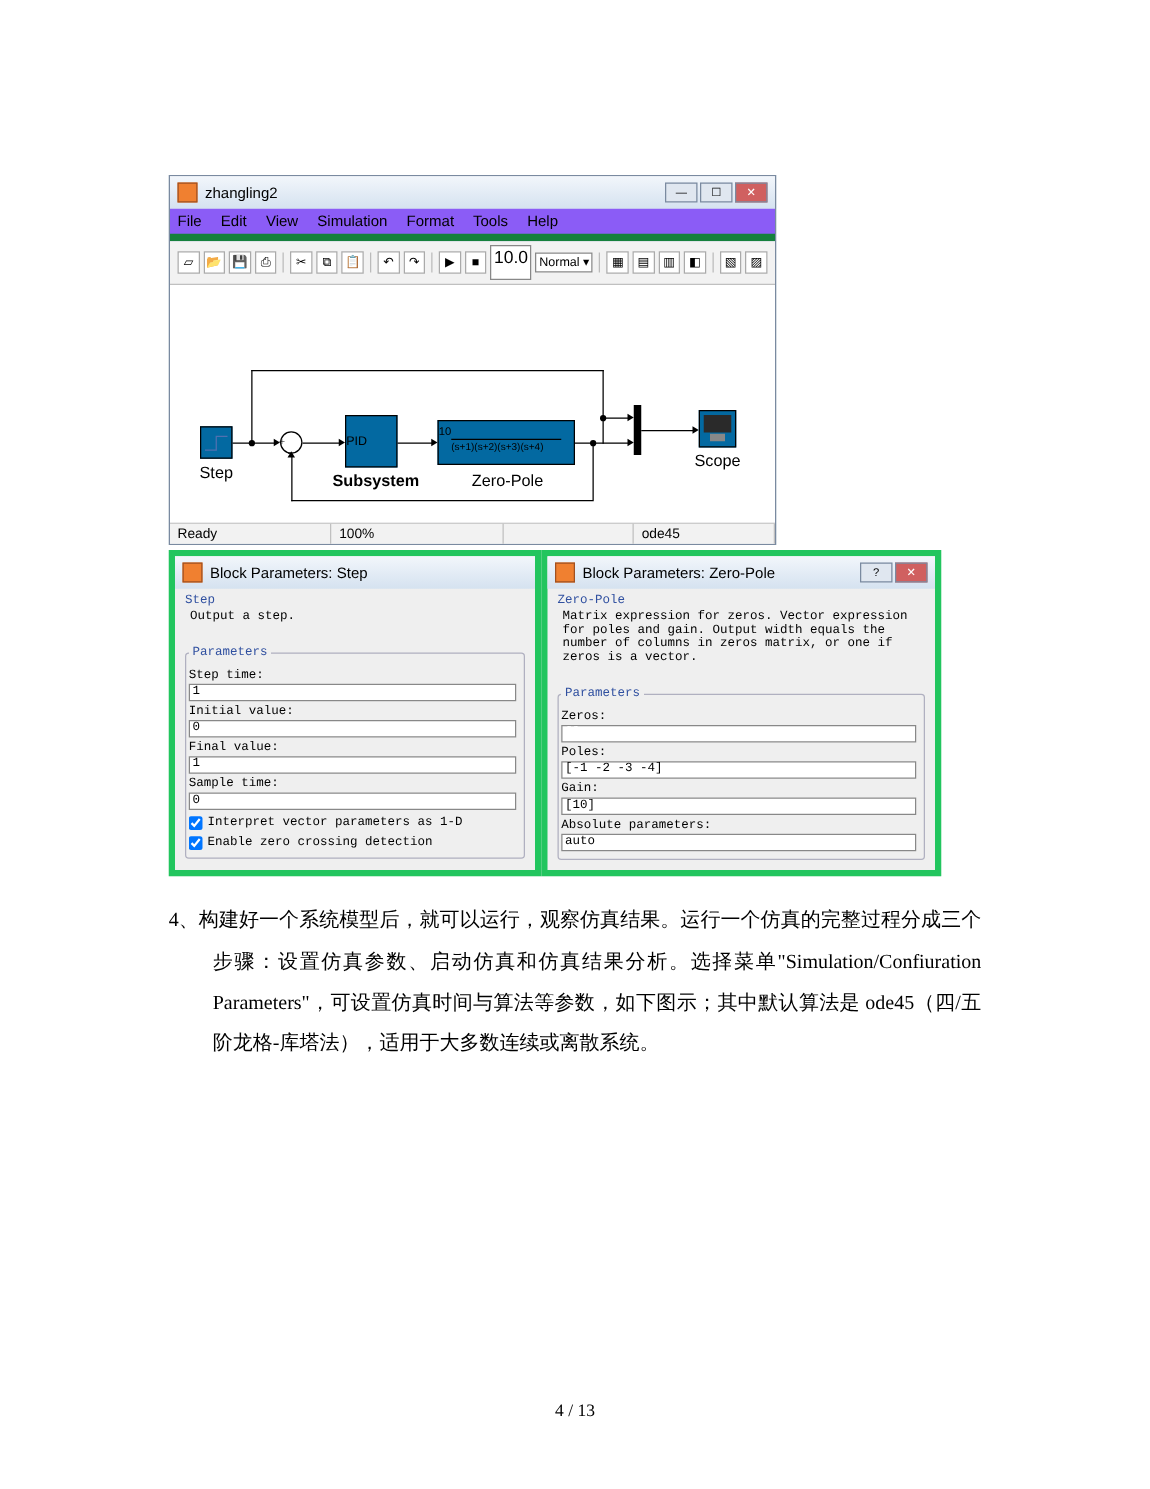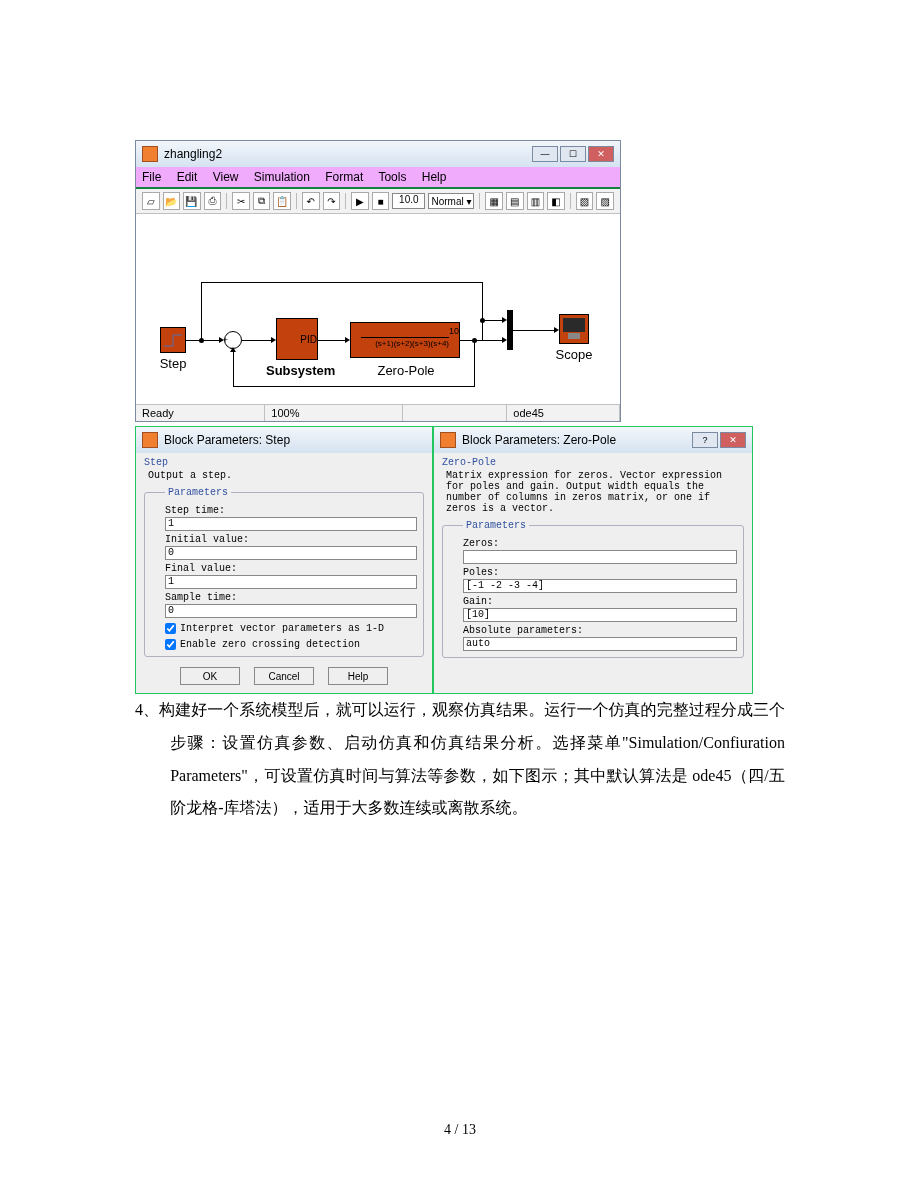--- a/index.html
+++ b/index.html
@@ -7,54 +7,54 @@
   .page { padding: 140px 135px 0 135px; }
 
   
   .win { border: 1px solid #7a8aa0; width: 486px; background: #e8edf4; }
   .win-titlebar { background: linear-gradient(#f2f6fb,#d5e2f0); height: 26px; display:flex; align-items:center; padding:0 6px; font-family: "Segoe UI", sans-serif; font-size:12px; }
   .win-titlebar .ico { width:16px; height:16px; background:#f08030; border:1px solid #a05020; margin-right:6px; }
   .win-titlebar .spacer { flex:1; }
   .win-ctrl { display:flex; gap:2px; }
   .win-ctrl div { width:26px; height:16px; border:1px solid #7a8aa0; background:#e0e7f0; font-size:9px; text-align:center; line-height:14px; font-family:sans-serif; }
   .win-ctrl .close { background:#d06060; color:#fff; }
-  .menubar { background:#f0abfc; padding:3px 6px; font-family:"Segoe UI",sans-serif; font-size:12px; border-bottom:2px solid #15803d; }
+  .menubar { background:#8b5cf6; padding:3px 6px; font-family:"Segoe UI",sans-serif; font-size:12px; border-bottom:6px solid #15803d; }
   .menubar span { margin-right:12px; }
   .toolbar { background:#f2f2f2; padding:3px 6px; font-family:"Segoe UI",sans-serif; font-size:11px; border-bottom:1px solid #c0c0c0; display:flex; align-items:center; gap:3px; }
   .tb-btn { width:18px; height:18px; border:1px solid #aaa; background:#fff; display:flex; align-items:center; justify-content:center; font-size:10px; }
   .tb-sep { width:1px; height:16px; background:#bbb; margin:0 2px; }
-  .tb-input { width:34px; height:16px; border:1px solid #888; font-size:10px; text-align:center; background:#fff; }
+  .tb-input { width:34px; height:28px; border:1px solid #888; font-size:14px; text-align:center; background:#fff; }
   .tb-select { height:16px; border:1px solid #888; font-size:10px; background:#fff; padding:0 2px; display:flex; align-items:center; }
   .canvas { background:#fff; height:190px; position:relative; }
   .status { background:#f2f2f2; border-top:1px solid #c0c0c0; display:flex; font-family:"Segoe UI",sans-serif; font-size:11px; }
   .status div { padding:2px 6px; border-right:1px solid #c0c0c0; }
   .status .s1 { flex:1.4; } .status .s2 { flex:1.5; } .status .s3 { flex:1.1; } .status .s4 { flex:1.2; }
 
   
-  .blk { position:absolute; border:1px solid #000; background:#c2410c; font-family:"Segoe UI",sans-serif; font-size:10px; text-align:right; }
+  .blk { position:absolute; border:1px solid #000; background:#0369a1; font-family:"Segoe UI",sans-serif; font-size:10px; text-align:left; }
   .blk-lbl { position:absolute; font-family:"Segoe UI",sans-serif; font-size:13px; text-align:center; }
   .sum { width:18px; height:18px; border:1px solid #000; border-radius:50%; position:absolute; }
   .mux { width:6px; height:40px; background:#000; position:absolute; }
   .line { position:absolute; background:#000; }
   .arrow-r { position:absolute; width:0; height:0; border-top:3px solid transparent; border-bottom:3px solid transparent; border-left:5px solid #000; }
   .arrow-u { position:absolute; width:0; height:0; border-left:3px solid transparent; border-right:3px solid transparent; border-bottom:5px solid #000; }
 
   
   .para { font-size:16px; line-height:2; margin-top:3px; }
-  .para2 { font-size:16px; line-height:2.05; text-align:justify; text-justify:inter-ideograph; }
+  .para2 { font-size:16px; line-height:2.05; margin-top:20px; text-align:justify; text-justify:inter-ideograph; }
   .hang { padding-left:2.2em; text-indent:-2.2em; }
 
   
   .dialogs { display:flex; gap:0; margin-top:4px; }
-  .dlg { border:1px solid #22c55e; background:#efefef; font-family:"Courier New",monospace; font-size:10px; }
+  .dlg { border:5px solid #22c55e; background:#efefef; font-family:"Courier New",monospace; font-size:10px; }
   .dlg .win-titlebar { font-family:"Segoe UI",sans-serif; }
   .dlg-body { padding:4px 8px 8px 8px; }
   .dlg .grouplabel { color:#3050a0; font-size:10px; }
   .dlg .desc { padding:2px 0 6px 4px; font-size:10px; }
-  .dlg fieldset { border:1px solid #b0b0c0; border-radius:3px; padding:4px 6px 6px 20px; margin-top:0; }
+  .dlg fieldset { border:1px solid #b0b0c0; border-radius:3px; padding:4px 6px 6px 2px; margin-top:12px; }
   .dlg legend { color:#3050a0; font-size:10px; padding:0 3px; }
   .dlg .field-label { font-size:10px; margin-top:3px; }
   .dlg .field-input { width:100%; height:14px; border:1px solid #888; background:#fff; font-family:"Courier New",monospace; font-size:10px; padding:0 2px; margin-top:1px; }
   .dlg .cb { display:flex; align-items:center; gap:4px; margin-top:5px; font-size:10px; }
   .dlg .cb input { width:11px; height:11px; }
   .dlg .btnrow { display:flex; justify-content:center; gap:14px; margin-top:10px; }
   .dlg .btnrow button { width:60px; height:18px; font-size:10px; border:1px solid #888; background:#efefef; font-family:"Segoe UI",sans-serif; }
   .sel { background:#3070e0; color:#fff; }
 
   .page-num { position:absolute; bottom:53px; left:0; right:0; text-align:center; font-size:14px; }
@@ -201,25 +201,20 @@
           <div class="field-input">0</div>
           <label class="cb">
               <input type="checkbox" checked="" style="">
               <span>Interpret vector parameters as 1-D</span>
             </label>
           <label class="cb">
               <input type="checkbox" checked="" style="">
               <span>Enable zero crossing detection</span>
             </label>
         </fieldset>
-        <div class="btnrow">
-          <button>OK</button>
-          <button>Cancel</button>
-          <button>Help</button>
-        </div>
       </div>
     </div>
 
     <div class="dlg" style="width:320px;">
       <div class="win-titlebar">
         <div class="ico"></div>
         <span>Block Parameters: Zero-Pole</span>
         <div class="spacer"></div>
         <div class="win-ctrl">
           <div>?</div>

